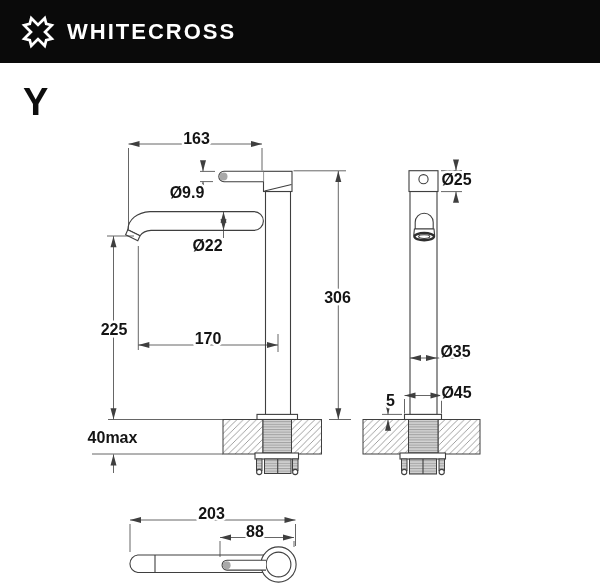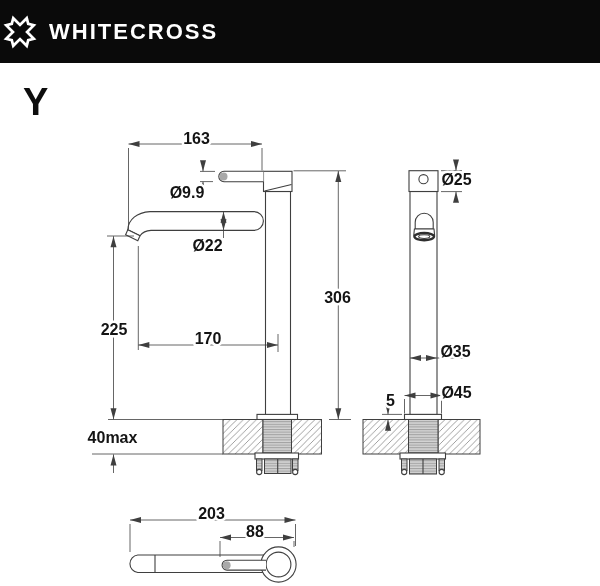--- a/index.html
+++ b/index.html
@@ -1,18 +1,18 @@
 <!DOCTYPE html>
 <html><head>
 <meta charset="utf-8">
 <style>
   html,body{margin:0;padding:0;background:#ffffff;}
   .page{width:600px;height:586px;position:relative;background:#ffffff;overflow:hidden;
         font-family:"Liberation Sans", sans-serif;}
-  .header{height:63px;background:#0a0a0a;display:flex;align-items:center;gap:9px;}
+  .header{height:63px;background:#0a0a0a;display:flex;align-items:center;padding-left:18px;gap:9px;}
   .brand{color:#ffffff;font-size:22px;font-weight:bold;letter-spacing:2px;}
   svg{display:block;}
   .ln{stroke:#3f3f3f;stroke-width:1.1;fill:none;}
   .fw{fill:#ffffff;stroke:#3f3f3f;stroke-width:1.1;}
   .dl{stroke:#3f3f3f;stroke-width:0.8;fill:none;}
   .thr{fill:url(#thread);stroke:#3f3f3f;stroke-width:1;}
   .htc{fill:url(#hatch);stroke:#3f3f3f;stroke-width:1;}
   .dim{font:bold 16px "Liberation Sans", sans-serif;fill:#141414;text-anchor:middle;
        dominant-baseline:central;paint-order:stroke;stroke:#ffffff;stroke-width:5px;stroke-linejoin:round;}
   .variant{font:bold 38px "Liberation Sans", sans-serif;fill:#0d0d0d;}

